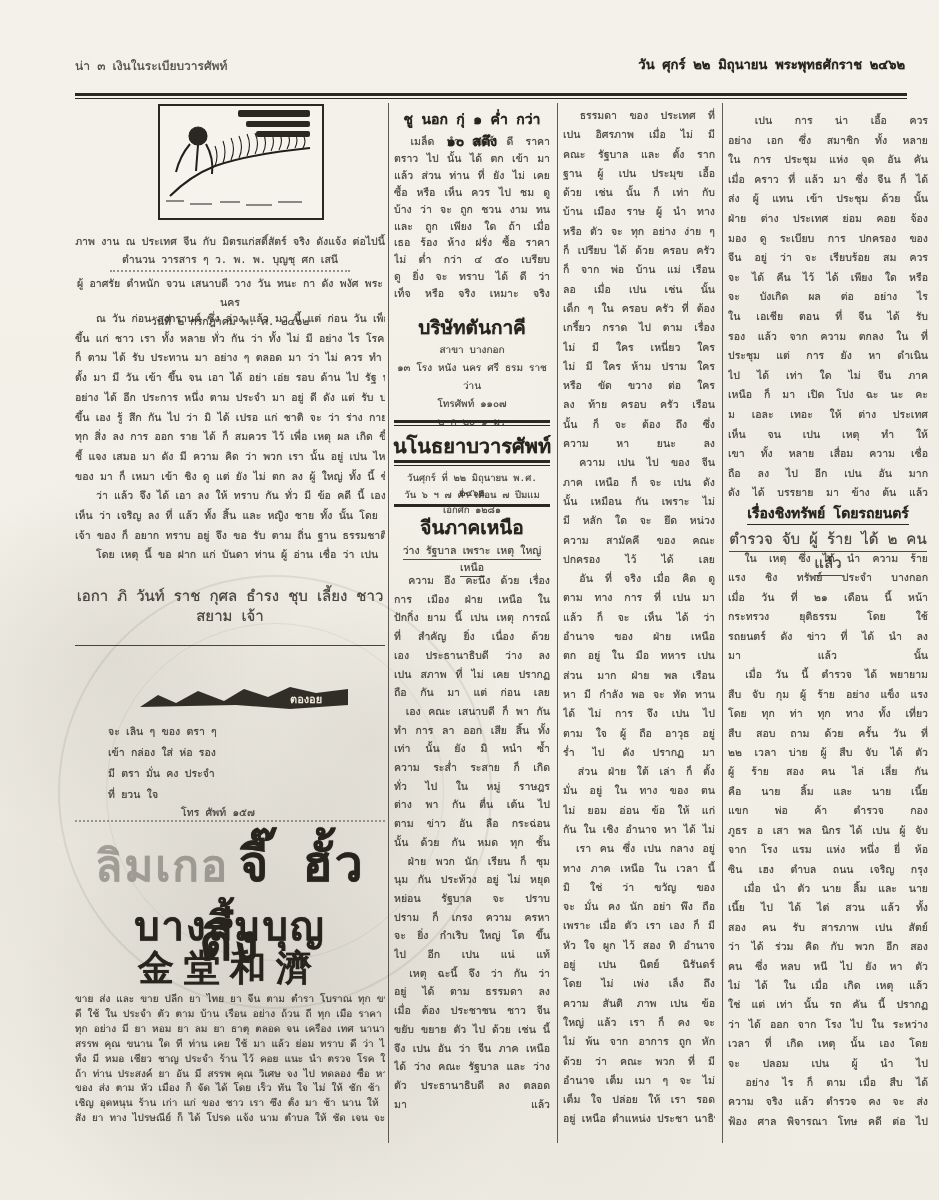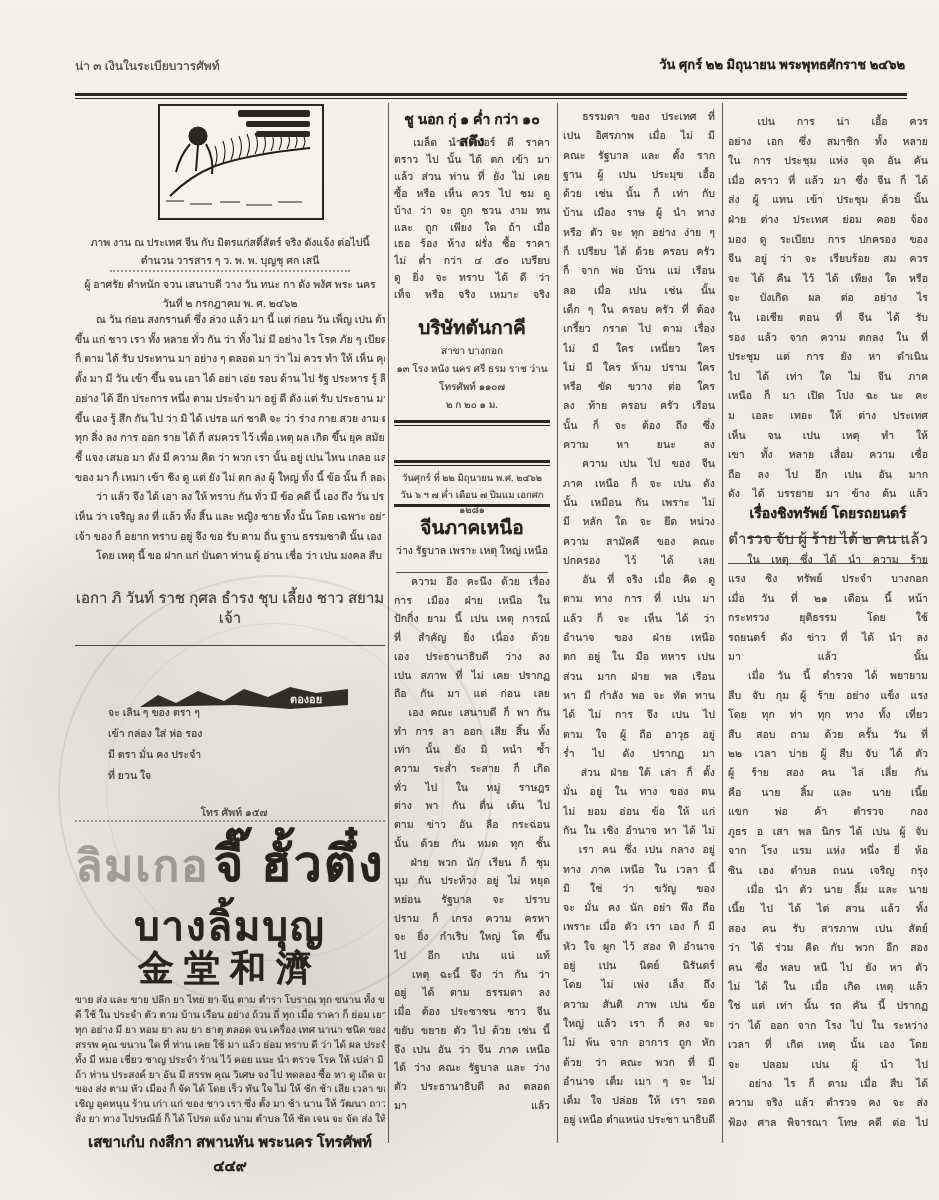--- a/index.html
+++ b/index.html
@@ -6,21 +6,21 @@
   #page{
     position:relative;width:939px;height:1200px;overflow:hidden;
     background:
       radial-gradient(circle at 22% 70%, rgba(90,85,75,0.10), rgba(0,0,0,0) 34%),
       radial-gradient(circle at 30% 85%, rgba(90,85,75,0.12), rgba(0,0,0,0) 22%),
       radial-gradient(circle at 12% 55%, rgba(90,85,75,0.08), rgba(0,0,0,0) 18%),
       radial-gradient(circle at 40% 62%, rgba(90,85,75,0.07), rgba(0,0,0,0) 15%),
       radial-gradient(circle at 85% 30%, rgba(120,115,100,0.05), rgba(0,0,0,0) 25%),
       radial-gradient(circle at 60% 90%, rgba(120,115,100,0.05), rgba(0,0,0,0) 20%),
       linear-gradient(180deg,#f4f1ea 0%,#f2efe7 60%,#efece4 100%);
-    font-family:Liberation Sans, sans-serif;color:#26241f;
+    font-family:Liberation Mono, monospace;color:#26241f;
   }
   .abs{position:absolute;}
   .ink{color:#27241e;text-shadow:0 0 0.7px rgba(50,46,38,0.75);}
   .faded{opacity:0.82;}
   .center{text-align:center;}
   .b{font-weight:bold;}
   .rule{background:#2b2721;height:2px;}
   .rule-thin{background:#2b2721;height:1px;opacity:0.85;}
   .rule-dot{border-top:2px dotted #3a352d;height:0;}
   .vrule{width:1px;background:#3a352d;opacity:0.8;}
@@ -30,21 +30,21 @@
   .line-sm{font-size:10.5px;line-height:19.3px;}
   .watermark{
     border:2px solid rgba(70,64,52,0.10);border-radius:50%;
   }
   .watermark .inner{
     position:absolute;left:46px;top:46px;right:46px;bottom:46px;
     border:1px solid rgba(70,64,52,0.09);border-radius:50%;
   }
   .bigthai{font-weight:bold;letter-spacing:2px;}
   .frame{border:2px solid #2b2721;background:#f6f3ec;}
-  .underline{border-bottom:1px solid #2b2721;padding-bottom:16px;}
+  .underline{border-bottom:1px solid #2b2721;padding-bottom:2px;}
   .dbl{border-top:3px solid #2b2721;border-bottom:1px solid #2b2721;height:2px;}
 </style>
 </head>
 <body>
 
 <div id="page">
 
   <div class="abs ink faded" style="left:75px;top:56px;font-size:12px;">น่า ๓ เงินในระเบียบวารศัพท์</div>
   <div class="abs ink b" style="right:34px;top:54px;font-size:13px;">วัน ศุกร์ ๒๒ มิถุนายน พระพุทธศักราช ๒๔๖๒</div>
   <div class="abs dbl" style="left:75px;top:93px;width:832px;"></div>
@@ -104,48 +104,47 @@
     </div>
 
   <div class="abs rule-thin" style="left:75px;top:645px;width:310px;"></div>
 
   <div class="abs" style="left:140px;top:683px;width:210px;height:30px;">
     <svg width="210" height="30" viewBox="0 0 210 30">
       <path d="M0 24 L18 12 L36 20 L58 8 L84 18 L104 6 L128 14 L150 4 L176 10 L208 6 L208 22 L150 26 L96 22 Z" fill="#211e18" opacity="0.92"></path>
       <text x="150" y="20" font-size="11" fill="#efe9dd" font-weight="bold">ตองอย</text>
     </svg>
   </div>
-  <div class="abs ink ll faded" style="left:108px;top:702px;width:130px;font-size:10.5px;line-height:21px;">
+  <div class="abs ink ll faded" style="left:108px;top:722px;width:130px;font-size:10.5px;line-height:21px;">
       <div>จะ เลิน ๆ ของ ตรา ๆ</div>
       <div>เข้า กล่อง ใส่ ห่อ รอง</div>
       <div>มี ตรา มั่น คง ประจำ</div>
       <div>ที่ ยวน ใจ</div>
     </div>
-  <div class="abs ink center faded" style="left:144px;top:804px;width:180px;font-size:10.5px;">โทร ศัพท์ ๑๕๗</div>
+  <div class="abs ink center faded" style="left:128px;top:804px;width:180px;font-size:10.5px;">โทร ศัพท์ ๑๕๗</div>
 
   <div class="abs rule-dot" style="left:75px;top:820px;width:310px;opacity:0.45;"></div>
 
   <div class="abs center" style="left:75px;top:824px;width:310px;">
     <span class="ink bigthai" style="font-size:44px;opacity:0.35;">ลิมเกอ</span>
     <span class="ink bigthai" style="font-size:50px;">จี๊ ฮั้วตึ๋ง</span>
   </div>
   <div class="abs ink center bigthai" style="left:75px;top:894px;width:310px;font-size:40px;">บางลิ้มบุญ</div>
   <div class="abs ink center b" style="left:75px;top:944px;width:310px;font-size:36px;letter-spacing:10px;">金堂和濟</div>
   <div class="abs ink jl faded" style="left:75px;top:993px;width:310px;font-size:10px;line-height:14.9px;">
       <div>ขาย ส่ง และ ขาย ปลีก ยา ไทย ยา จีน ตาม ตำรา โบราณ ทุก ขนาน ทั้ง ของ ที่ ใช้ ใน</div>
       <div>ดี ใช้ ใน ประจำ ตัว ตาม บ้าน เรือน อย่าง ถ้วน ถี่ ทุก เมื่อ ราคา ก็ ย่อม เยา กว่า แห่ง อื่น</div>
       <div>ทุก อย่าง มี ยา หอม ยา ลม ยา ธาตุ ตลอด จน เครื่อง เทศ นานา ชนิด ของ แท้ แน่ นอน</div>
       <div>สรรพ คุณ ขนาน ใด ที่ ท่าน เคย ใช้ มา แล้ว ย่อม ทราบ ดี ว่า ได้ ผล ประจักษ์ จริง เสมอ</div>
       <div>ทั้ง มี หมอ เชี่ยว ชาญ ประจำ ร้าน ไว้ คอย แนะ นำ ตรวจ โรค ให้ เปล่า มิ คิด มูล ค่า ใด ๆ</div>
       <div>ถ้า ท่าน ประสงค์ ยา อัน มี สรรพ คุณ วิเศษ จง ไป ทดลอง ซื้อ หา ดู เถิด จะ เสีย ใจ ไม่ มี</div>
       <div>ของ ส่ง ตาม หัว เมือง ก็ จัด ได้ โดย เร็ว ทัน ใจ ไม่ ให้ ชัก ช้า เสีย เวลา ของ ท่าน เลย</div>
       <div>เชิญ อุดหนุน ร้าน เก่า แก่ ของ ชาว เรา ซึ่ง ตั้ง มา ช้า นาน ให้ วัฒนา ถาวร สืบ ไป เทอญ</div>
       <div>สั่ง ยา ทาง ไปรษณีย์ ก็ ได้ โปรด แจ้ง นาม ตำบล ให้ ชัด เจน จะ จัด ส่ง ให้ ทัน ที</div>
     </div>
-  <div class="abs ink center b" style="left:75px;top:1130px;width:310px;font-size:15px;">เสขาเก๋บ กงสีกา สพานหัน พระนคร โทรศัพท์ ๔๔๙</div>
 
   <div class="abs ink center b" style="left:394px;top:108px;width:156px;font-size:14px;">ชู นอก กุ่ ๑ ค่ำ กว่า ๑๐ สตึง</div>
   <div class="abs ink jl faded" style="left:394px;top:134px;width:156px;font-size:10.5px;line-height:16.9px;">
       <div>　เมล็ด นำ เบอร์ ดี ราคา</div>
       <div>ตราว ไป นั้น ได้ ตก เข้า มา</div>
       <div>แล้ว ส่วน ท่าน ที่ ยัง ไม่ เคย</div>
       <div>ซื้อ หรือ เห็น ควร ไป ชม ดู</div>
       <div>บ้าง ว่า จะ ถูก ชวน งาม ทน</div>
       <div>และ ถูก เพียง ใด ถ้า เมื่อ</div>
       <div>เธอ ร้อง ห้าง ฝรั่ง ซื้อ ราคา</div>
@@ -156,20 +155,21 @@
 
   <div class="abs ink center b" style="left:394px;top:312px;width:156px;font-size:19px;">บริษัทตันกาคี</div>
   <div class="abs ink cl faded" style="left:394px;top:342px;width:156px;font-size:10px;line-height:18px;">
       <div>สาขา บางกอก</div>
       <div>๑๓ โรง หนัง นคร ศรี ธรม ราช ว่าน</div>
       <div>โทรศัพท์ ๑๑๐๗</div>
       <div>๒ ก ๒๐ ๑ ม.</div>
     </div>
   <div class="abs dbl" style="left:394px;top:420px;width:156px;"></div>
 
+  <div class="abs ink center b" style="left:390px;top:430px;width:164px;font-size:20px;">นโนธยาบวารศัพท์</div>
   <div class="abs dbl" style="left:394px;top:460px;width:156px;"></div>
   <div class="abs ink center faded" style="left:394px;top:470px;width:156px;font-size:9.5px;">วันศุกร์ ที่ ๒๒ มิถุนายน พ.ศ. ๒๔๖๒</div>
   <div class="abs ink center faded" style="left:394px;top:487px;width:156px;font-size:9.5px;">วัน ๖ ฯ ๗ ค่ำ เดือน ๗ ปีมแม เอกศก ๑๒๘๑</div>
   <div class="abs rule" style="left:394px;top:504px;width:156px;height:3px;"></div>
 
   <div class="abs ink center b" style="left:394px;top:512px;width:156px;font-size:19px;">จีนภาคเหนือ</div>
   <div class="abs ink center faded" style="left:394px;top:542px;width:156px;font-size:10.5px;"><span class="underline">ว่าง รัฐบาล เพราะ เหตุ ใหญ่ เหนือ</span></div>
   <div class="abs ink jl faded" style="left:394px;top:572px;width:156px;font-size:10.5px;line-height:18.7px;">
       <div>　ความ อึง คะนึง ด้วย เรื่อง</div>
       <div>การ เมือง ฝ่าย เหนือ ใน</div>

